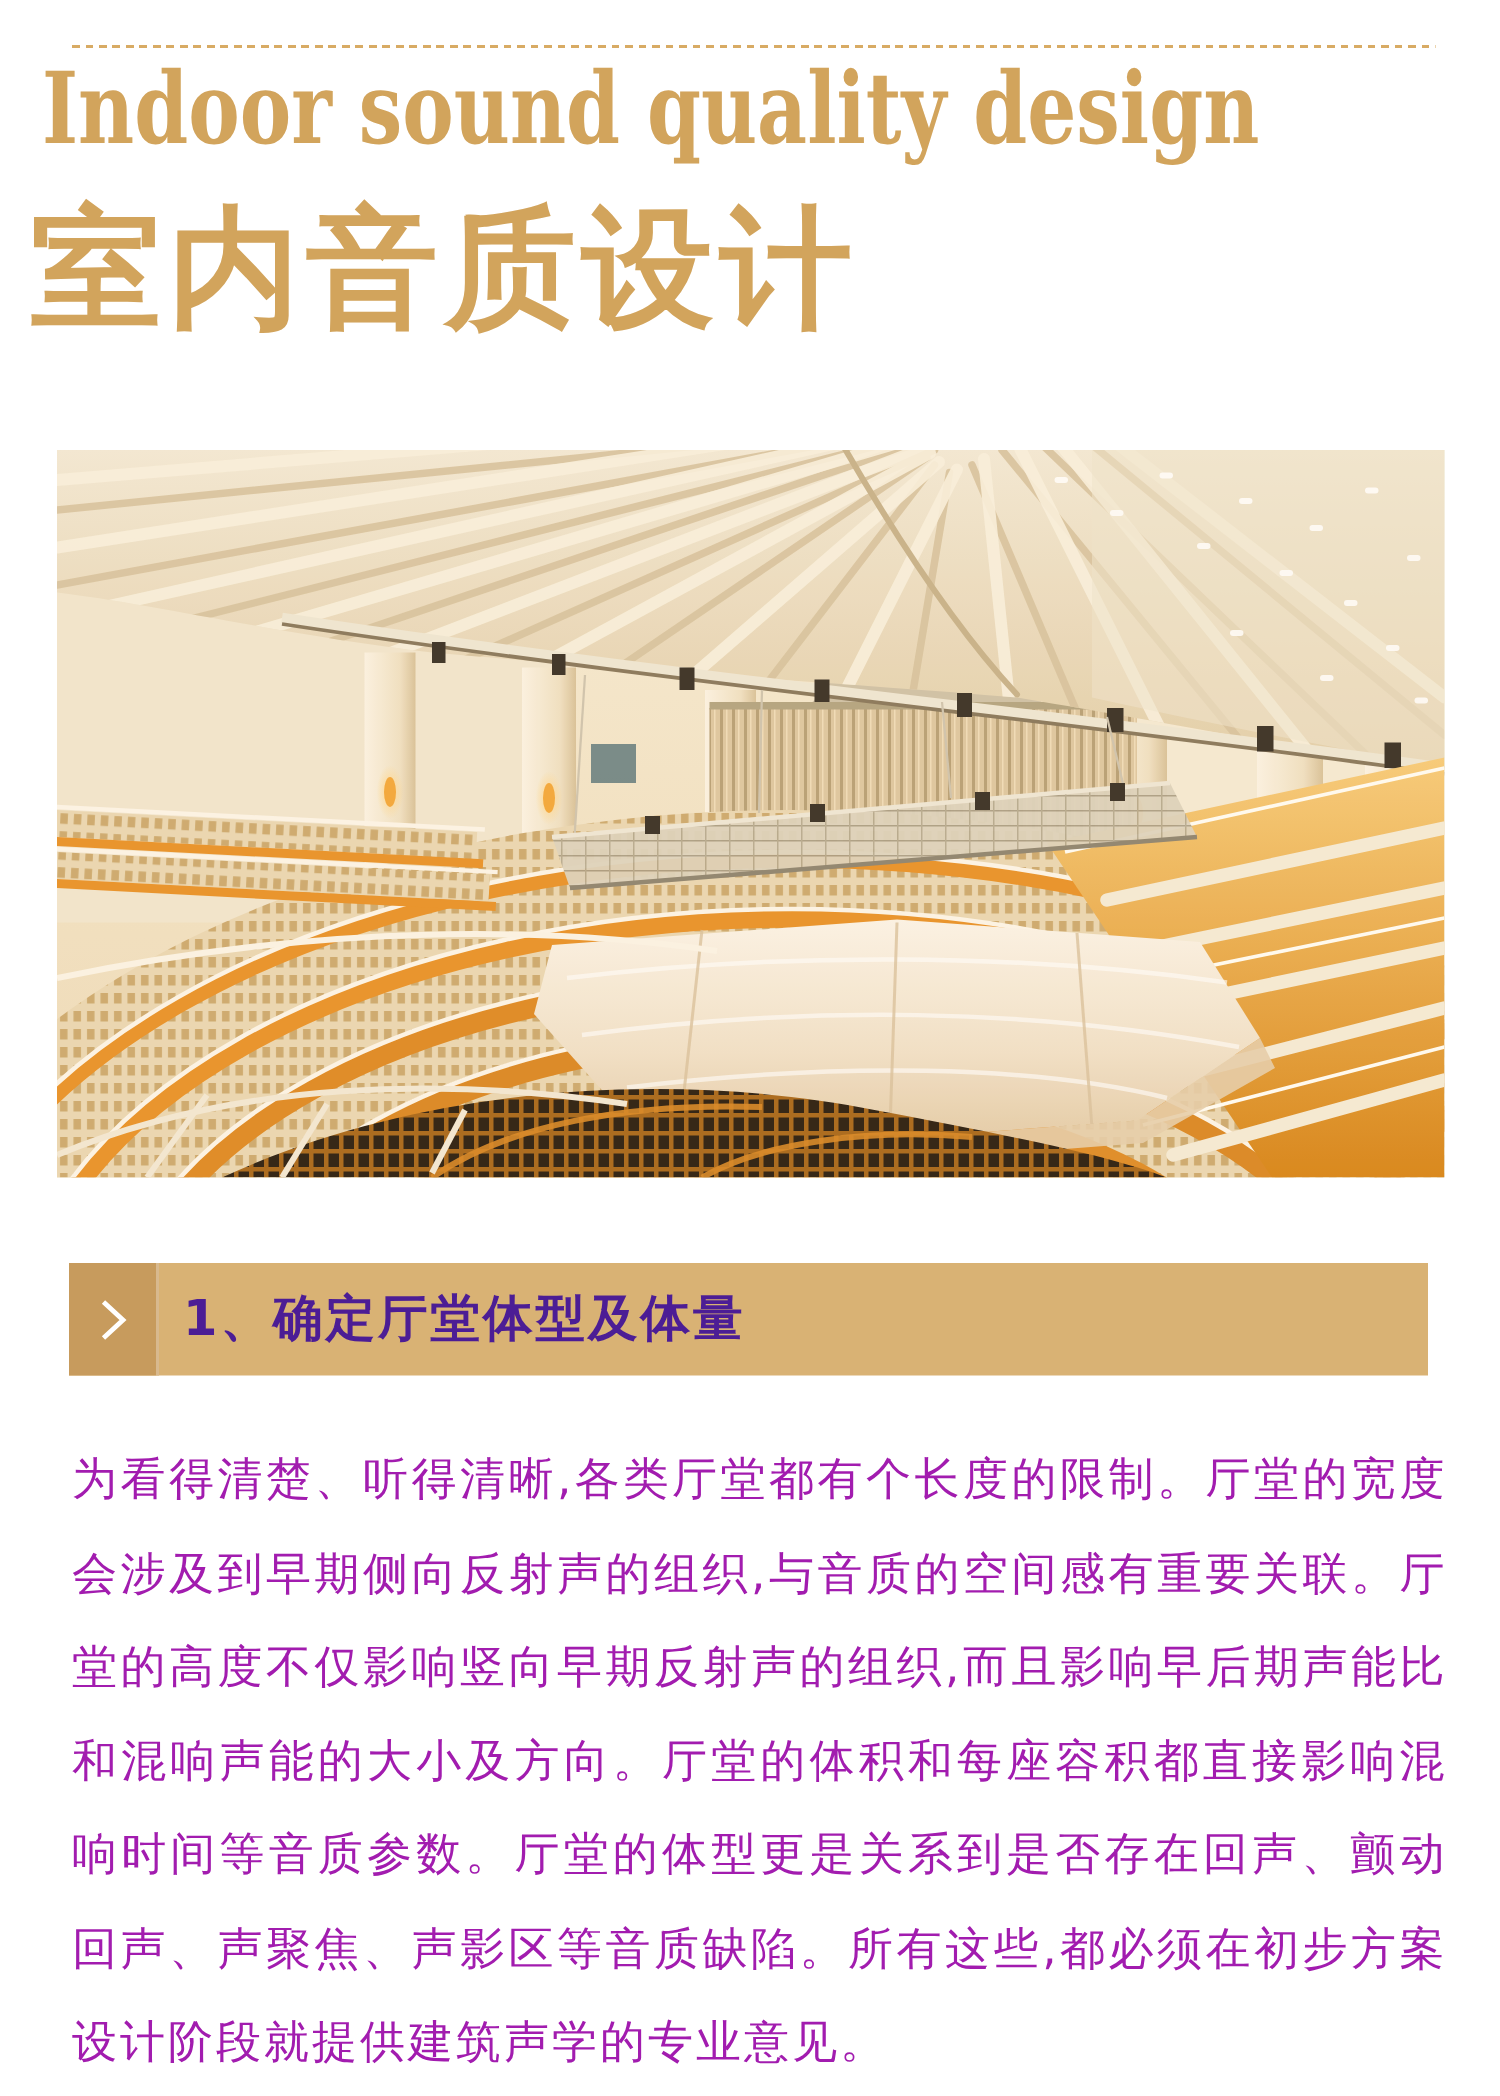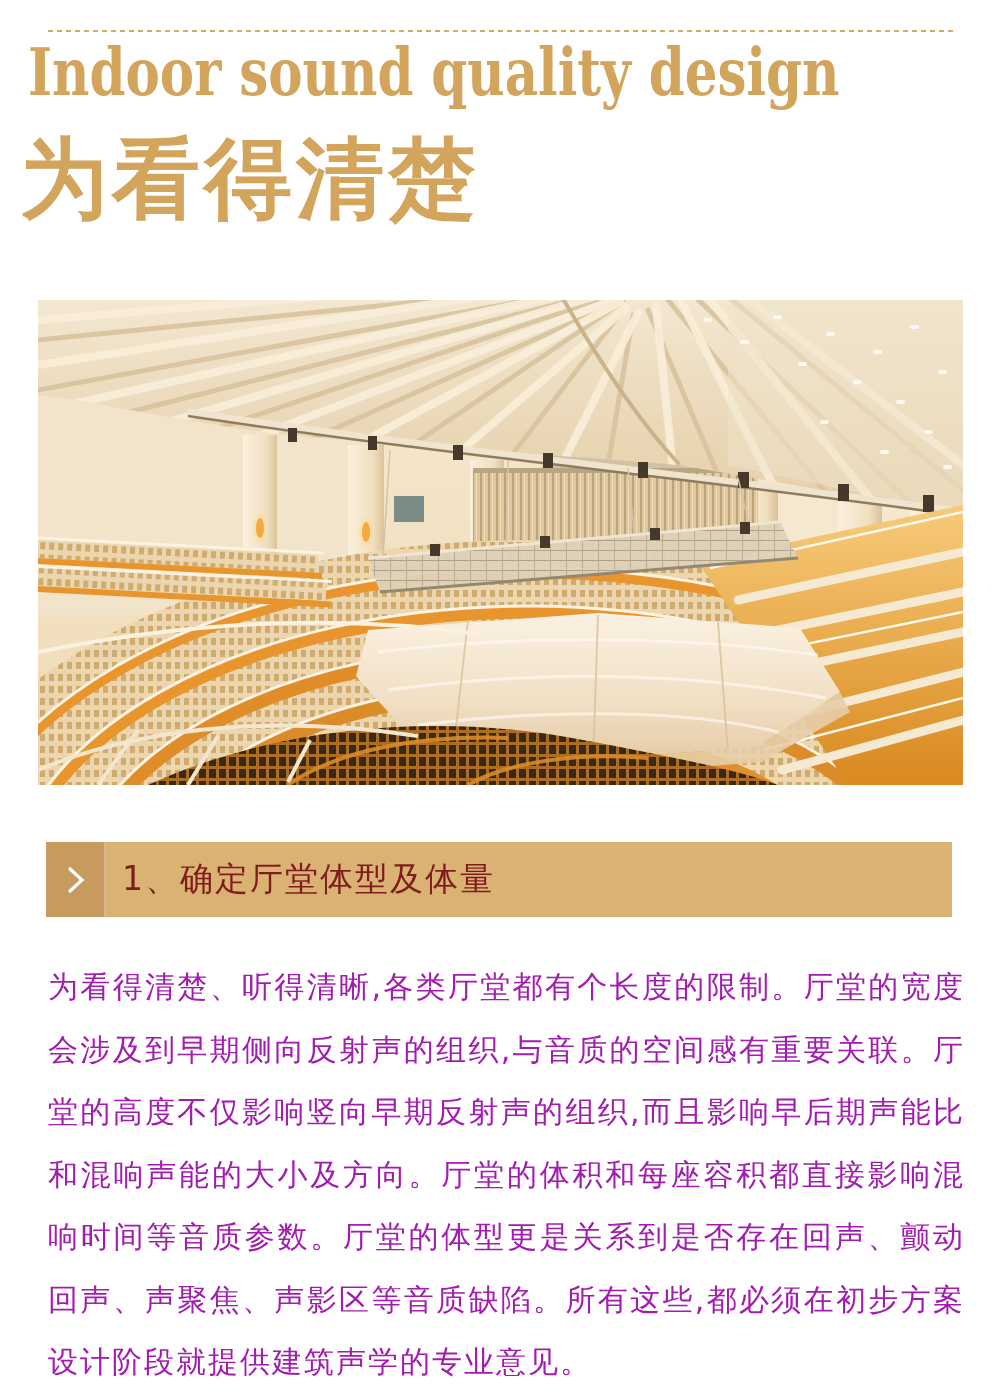--- a/index.html
+++ b/index.html
@@ -40,39 +40,39 @@
   .section-bar{
     position:absolute; left:46px; top:842px; width:906px; height:75px;
     background:#d9b274; display:flex; align-items:center;
   }
   .chev-box{
     width:60px; height:75px; background:#c79b5d; flex:0 0 60px;
     display:flex; align-items:center; justify-content:center;
     border-right:2px solid rgba(255,255,255,0.30);
   }
   .section-title{
-    margin-left:16px; font-size:33px; font-weight:400; color:#7f1d1d;
+    margin-left:16px; font-size:33px; font-weight:700; color:#4c1d95;
     letter-spacing:2px; white-space:nowrap;
   }
   
   .body-text{
     position:absolute; left:48px; top:956px; width:917px;
     font-size:30px; line-height:62.5px; letter-spacing:2px;
     color:#a21caf; text-align:justify;
   }
 </style>
 </head>
 <body>
 
 <div class="page">
 
   <div class="top-divider"></div>
 
   <h1 class="title-en">Indoor sound quality design</h1>
-  <h1 class="title-zh">为看得清楚</h1>
+  <h1 class="title-zh">室内音质设计</h1>
 
   <figure class="hall-photo">
 
     <svg viewBox="0 0 925 485" xmlns="http://www.w3.org/2000/svg" aria-hidden="true">
       <defs>
         <linearGradient id="ceilGrad" x1="0" y1="0" x2="0" y2="1">
           <stop offset="0" stop-color="#f3ead8"></stop>
             <stop offset="1" stop-color="#e2d0ac"></stop>
         </linearGradient>
         <linearGradient id="wallGrad" x1="0" y1="0" x2="0" y2="1">

